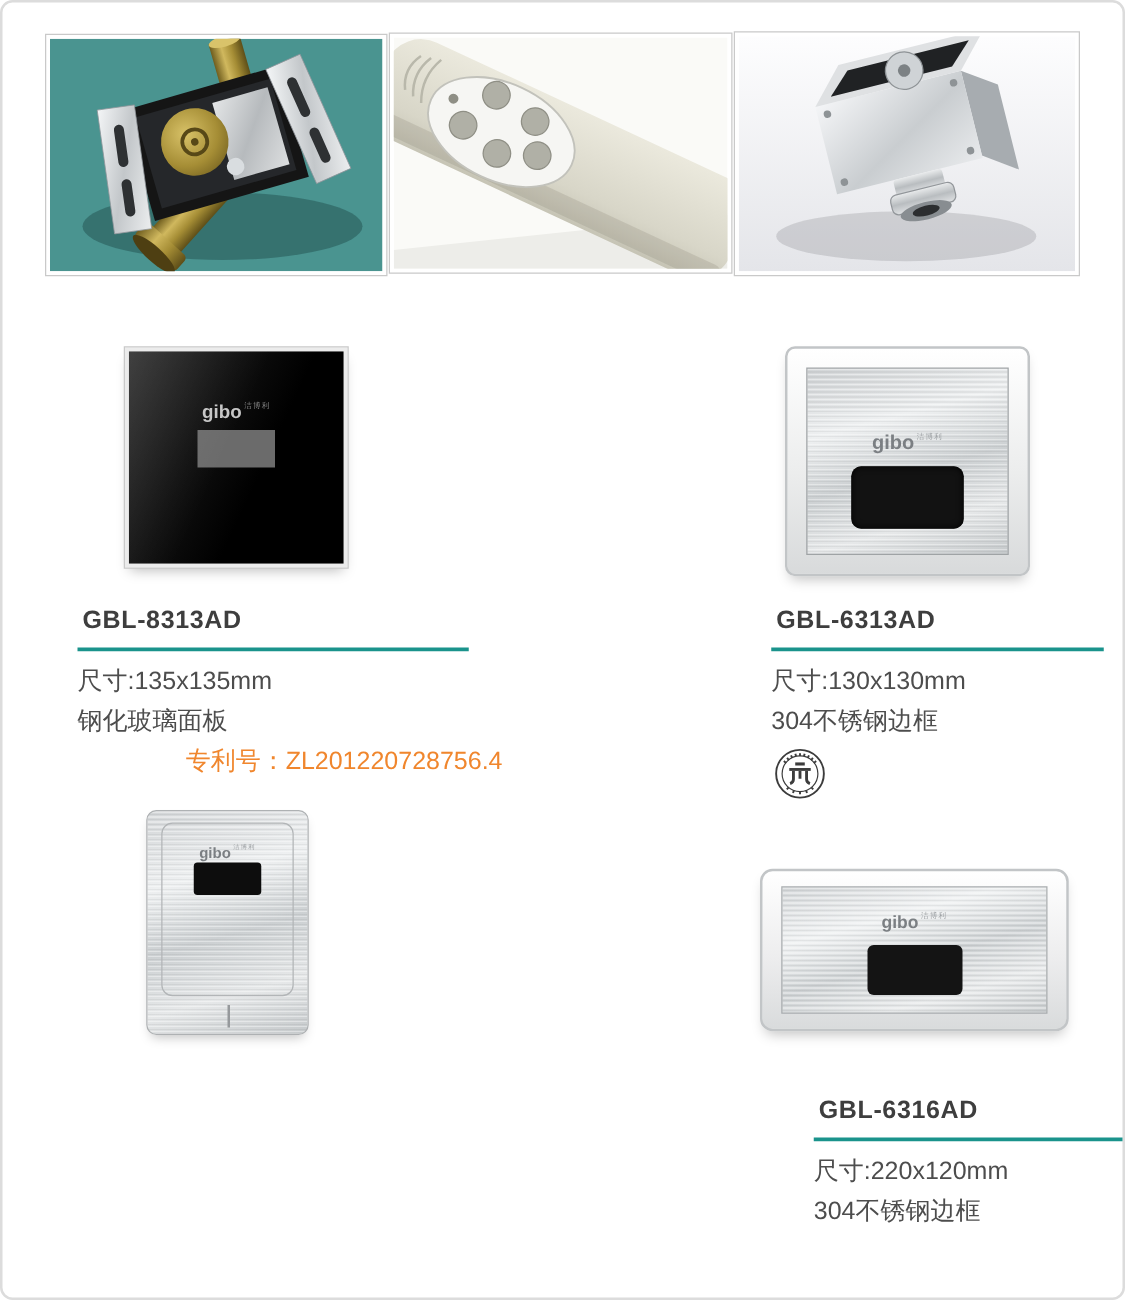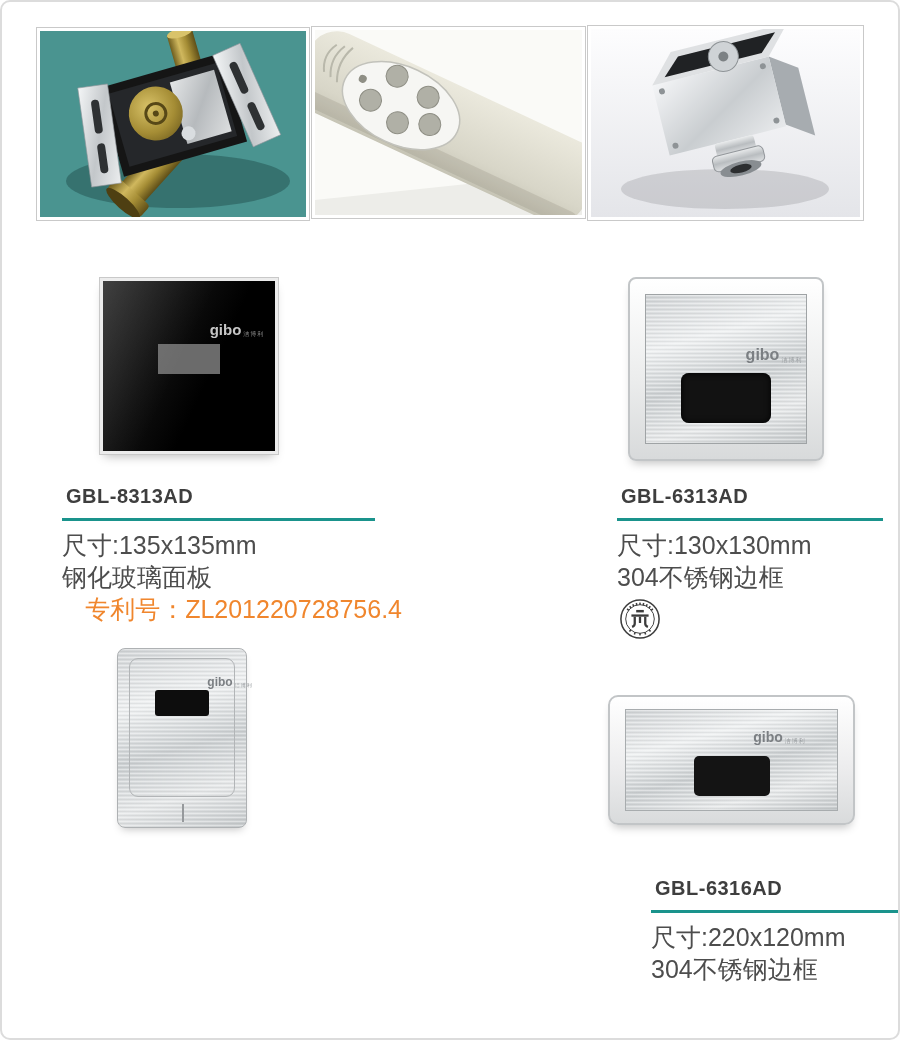--- a/index.html
+++ b/index.html
@@ -13,21 +13,21 @@
   figure.photo svg{display:block;}
   .fig1{left:34px;top:25px;}
   .fig2{left:309px;top:24px;}
   .fig3{left:585px;top:23px;}
   
   .brushed{
     background:
       repeating-linear-gradient(180deg, rgba(255,255,255,.38) 0 1px, rgba(0,0,0,0) 1px 2px, rgba(0,0,0,.05) 2px 3px, rgba(0,0,0,0) 3px 4px),
       linear-gradient(165deg,#d2d5d7 0%,#eef0f1 30%,#ccd0d2 55%,#e6e8e9 78%,#c5c9cb 100%);
   }
-  .logo{position:absolute;left:50%;transform:translateX(-50%);display:flex;align-items:flex-end;gap:2px;font-weight:bold;white-space:nowrap;line-height:1;margin-left:48px;}
+  .logo{position:absolute;left:50%;transform:translateX(-50%);display:flex;align-items:flex-start;gap:2px;font-weight:bold;white-space:nowrap;line-height:1;}
   .logo .cn{font-size:6px;font-weight:normal;letter-spacing:1px;}
   .sensor{position:absolute;left:50%;transform:translateX(-50%);}
   
   .panel-black{position:absolute;left:98px;top:276px;width:172px;height:170px;
     border:3px solid #ececec;outline:1px solid #c9c9c9;
     background:linear-gradient(115deg,#2b2b2b 0%,#101010 35%,#000 60%);
     box-shadow:0 6px 10px -4px rgba(0,0,0,.28);}
   .panel-black::after{content:"";position:absolute;inset:0;background:linear-gradient(115deg,rgba(255,255,255,.10),rgba(255,255,255,0) 46%);pointer-events:none;}
   .panel-black .logo{top:24%;font-size:15px;color:#c6c6c6;}
   .panel-black .logo .cn{color:#8b8b8b;}
@@ -55,21 +55,21 @@
     background:linear-gradient(180deg,#ffffff,#ededee 55%,#d9dbdc);
     box-shadow:0 6px 10px -4px rgba(0,0,0,.25);}
   .psh-inner{position:absolute;inset:12px 15px;border:1px solid #a8acae;}
   .panel-steel-h .logo{top:26%;font-size:14px;color:#7b7f83;}
   .panel-steel-h .logo .cn{color:#9a9ea1;}
   .panel-steel-h .sensor{top:47%;width:76px;height:40px;background:#141414;border-radius:5px;}
   
   .info{position:absolute;}
   .info .model{margin:0;font-size:20px;font-weight:bold;color:#3e3e3e;letter-spacing:.5px;line-height:34px;padding-left:4px;}
   .info .rule{height:3px;background:#1a938c;margin-top:5px;}
-  .info .spec{margin:0;font-size:25px;color:#4d4d4d;line-height:32px;}
+  .info .spec{margin:0;font-size:20px;color:#4d4d4d;line-height:32px;}
   .info .spec:first-of-type{margin-top:8px;}
   .info .patent{color:#f0862d;text-align:right;}
   .info .patent span{color:#f0862d;}
   .info1{left:60px;top:477px;width:340px;}
   .info1 .rule{width:313px;}
   .info2{left:595px;top:477px;width:285px;margin-left:20px;}
   .info2 .rule{width:266px;}
   .info3{left:60px;top:839px;width:340px;}
   .info3 .rule{width:325px;}
   .info4{left:625px;top:869px;width:285px;margin-left:24px;}

